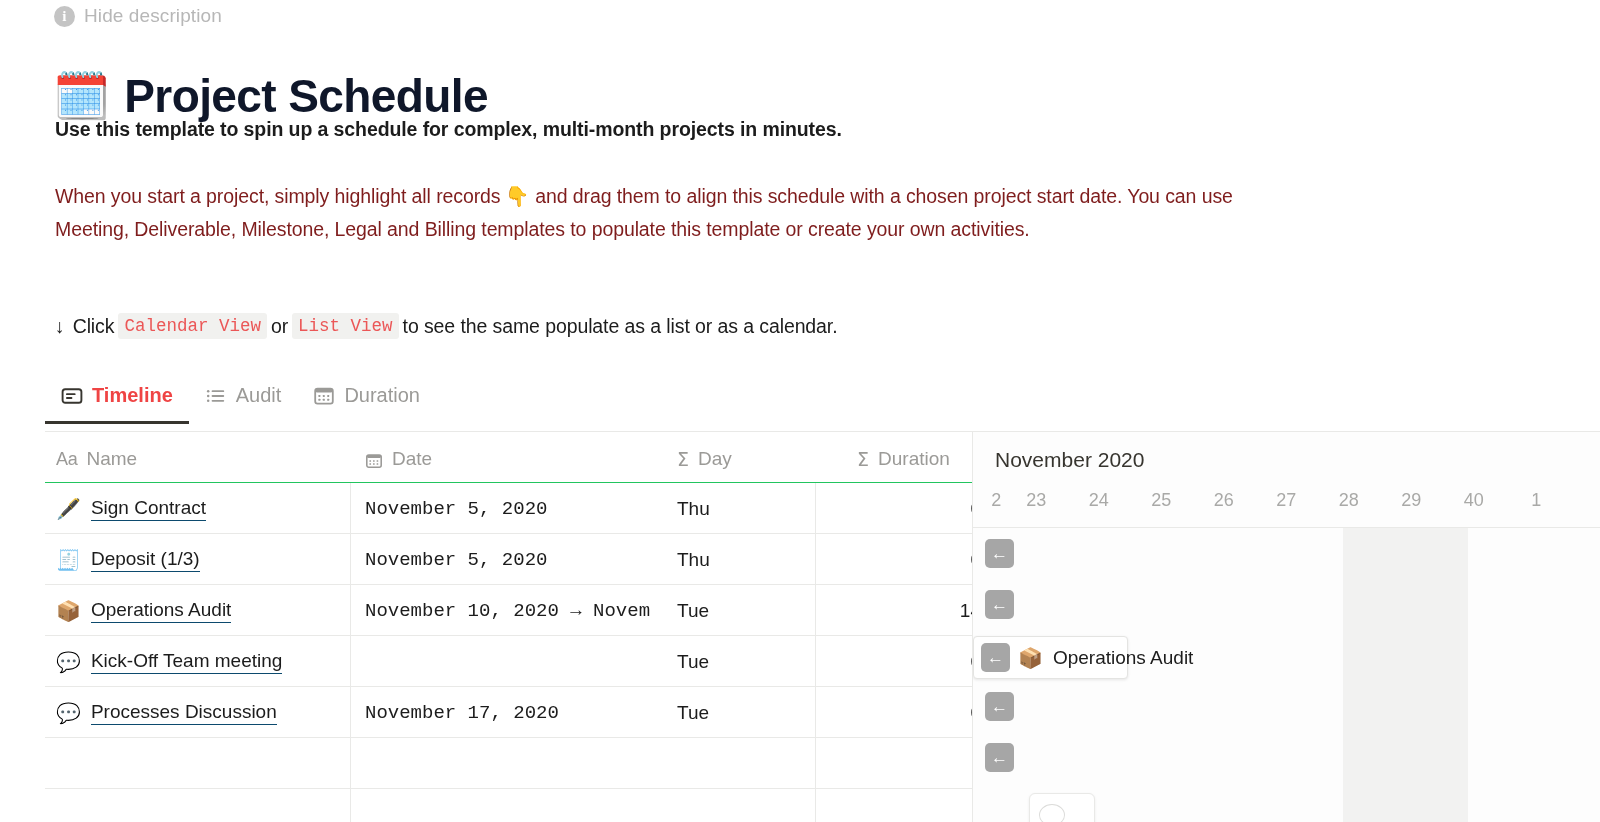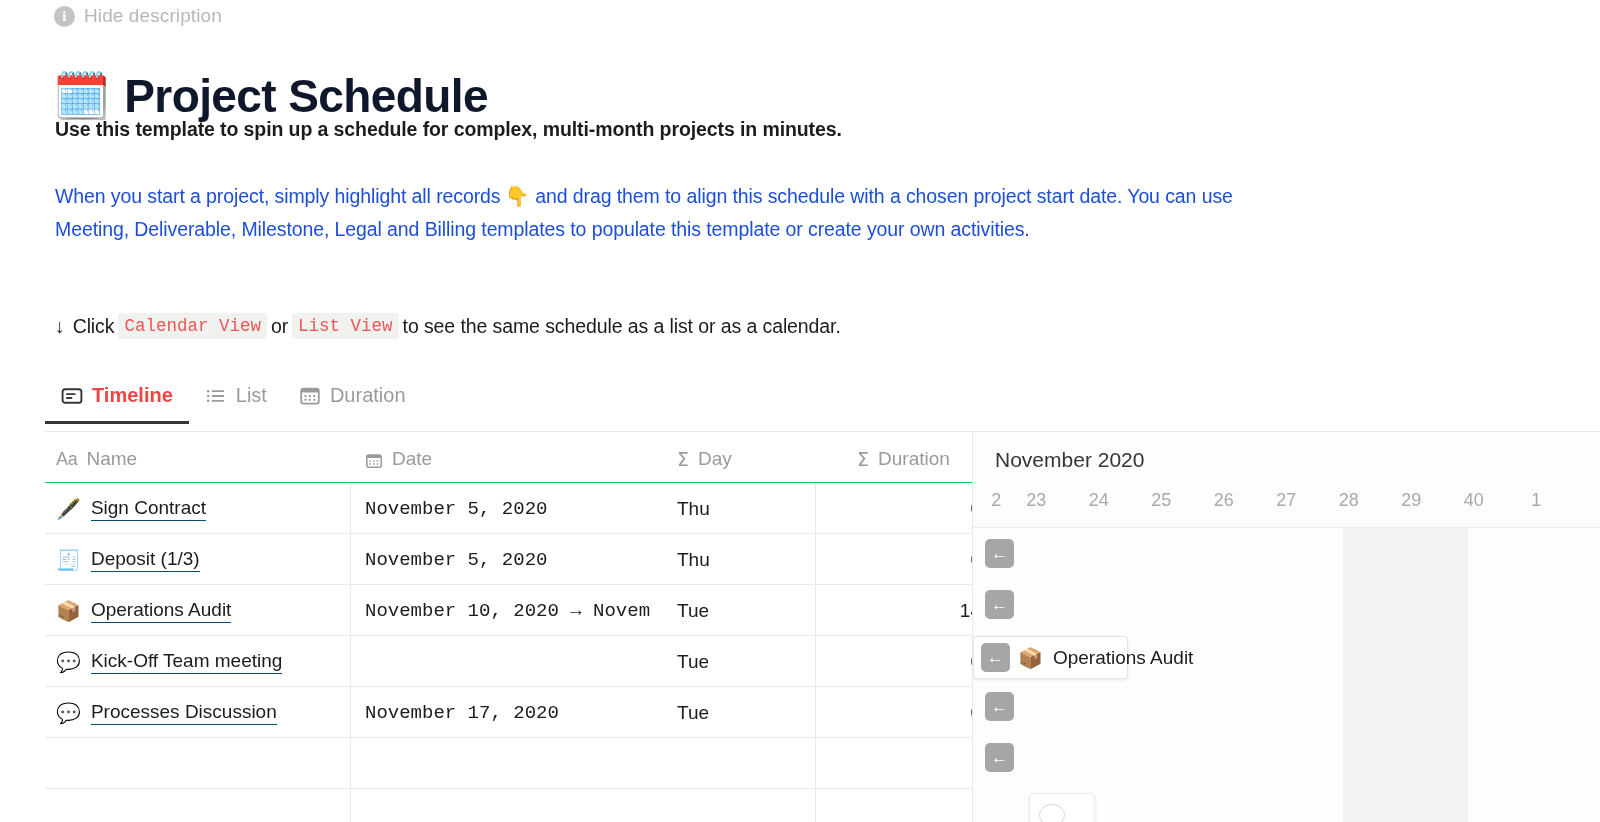--- a/index.html
+++ b/index.html
@@ -38,21 +38,21 @@
     letter-spacing: -0.6px; line-height: 1.1;
   }
 
   
   .desc-bold {
     position: absolute; left: 55px; top: 118px;
     font-size: 19.5px; font-weight: bold; color: #1c1c1c; letter-spacing: -.1px;
   }
   .desc-para {
     position: absolute; left: 55px; top: 180px; width: 1215px;
-    font-size: 19.5px; color: #1d4ed8; line-height: 33px; letter-spacing: -.1px;
+    font-size: 19.5px; color: #7f1d1d; line-height: 33px; letter-spacing: -.1px;
   }
   .desc-click {
     position: absolute; left: 55px; top: 313px;
     font-size: 19.5px; color: #1c1c1c; letter-spacing: -.1px;
     display: flex; align-items: center; white-space: nowrap;
   }
   .code-chip {
     font-family: "Liberation Mono", "DejaVu Sans Mono", monospace;
     background: #f1f1ef; color: #eb5757;
     font-size: 17.5px; padding: 3px 6px; border-radius: 3px;
@@ -196,21 +196,21 @@
 
   <div class="desc-bold">Use this template to spin up a schedule for complex, multi-month projects in minutes.</div>
   <div class="desc-para">When you start a project, simply highlight all records 👇 and drag them to align this schedule with a chosen project start date. You can use Meeting, Deliverable, Milestone, Legal and Billing templates to populate this template or create your own activities.</div>
 
   <div class="desc-click">
     <span class="arrow-down">↓</span>
     <span>Click</span>
     <span class="code-chip">Calendar View</span>
     <span>or</span>
     <span class="code-chip">List View</span>
-    <span>to see the same schedule as a list or as a calendar.</span>
+    <span>to see the same populate as a list or as a calendar.</span>
   </div>
 
   <div class="tabs">
     <div class="tab active">
       <span>
         <svg width="22" height="22" viewBox="0 0 22 22" fill="none">
           <rect x="1.6" y="4.2" width="18.8" height="13.6" rx="2.6" stroke="#37352f" stroke-width="1.9"></rect>
           <rect x="5" y="8.2" width="9.6" height="1.9" rx=".9" fill="#37352f"></rect>
           <rect x="5" y="12" width="6.4" height="1.9" rx=".9" fill="#37352f"></rect>
         </svg>
@@ -221,21 +221,21 @@
       <span>
         <svg width="22" height="22" viewBox="0 0 22 22" fill="none">
           <circle cx="3.2" cy="6.2" r="1.25" fill="#9b9a97"></circle>
           <circle cx="3.2" cy="11" r="1.25" fill="#9b9a97"></circle>
           <circle cx="3.2" cy="15.8" r="1.25" fill="#9b9a97"></circle>
           <rect x="6.6" y="5.3" width="12.6" height="1.8" rx=".9" fill="#9b9a97"></rect>
           <rect x="6.6" y="10.1" width="12.6" height="1.8" rx=".9" fill="#9b9a97"></rect>
           <rect x="6.6" y="14.9" width="12.6" height="1.8" rx=".9" fill="#9b9a97"></rect>
         </svg>
       </span>
-      <span>List</span>
+      <span>Audit</span>
     </div>
     <div class="tab">
       <span>
         <svg width="22" height="22" viewBox="0 0 22 22" fill="none">
           <rect x="2.2" y="3.6" width="17.6" height="15" rx="2.4" stroke="#9b9a97" stroke-width="1.8"></rect>
           <rect x="2.2" y="3.6" width="17.6" height="4" rx="1.8" fill="#9b9a97"></rect>
           <g fill="#9b9a97">
             <rect x="5.4" y="10" width="2" height="2" rx=".4"></rect>
             <rect x="9.8" y="10" width="2" height="2" rx=".4"></rect>
             <rect x="14.2" y="10" width="2" height="2" rx=".4"></rect>

